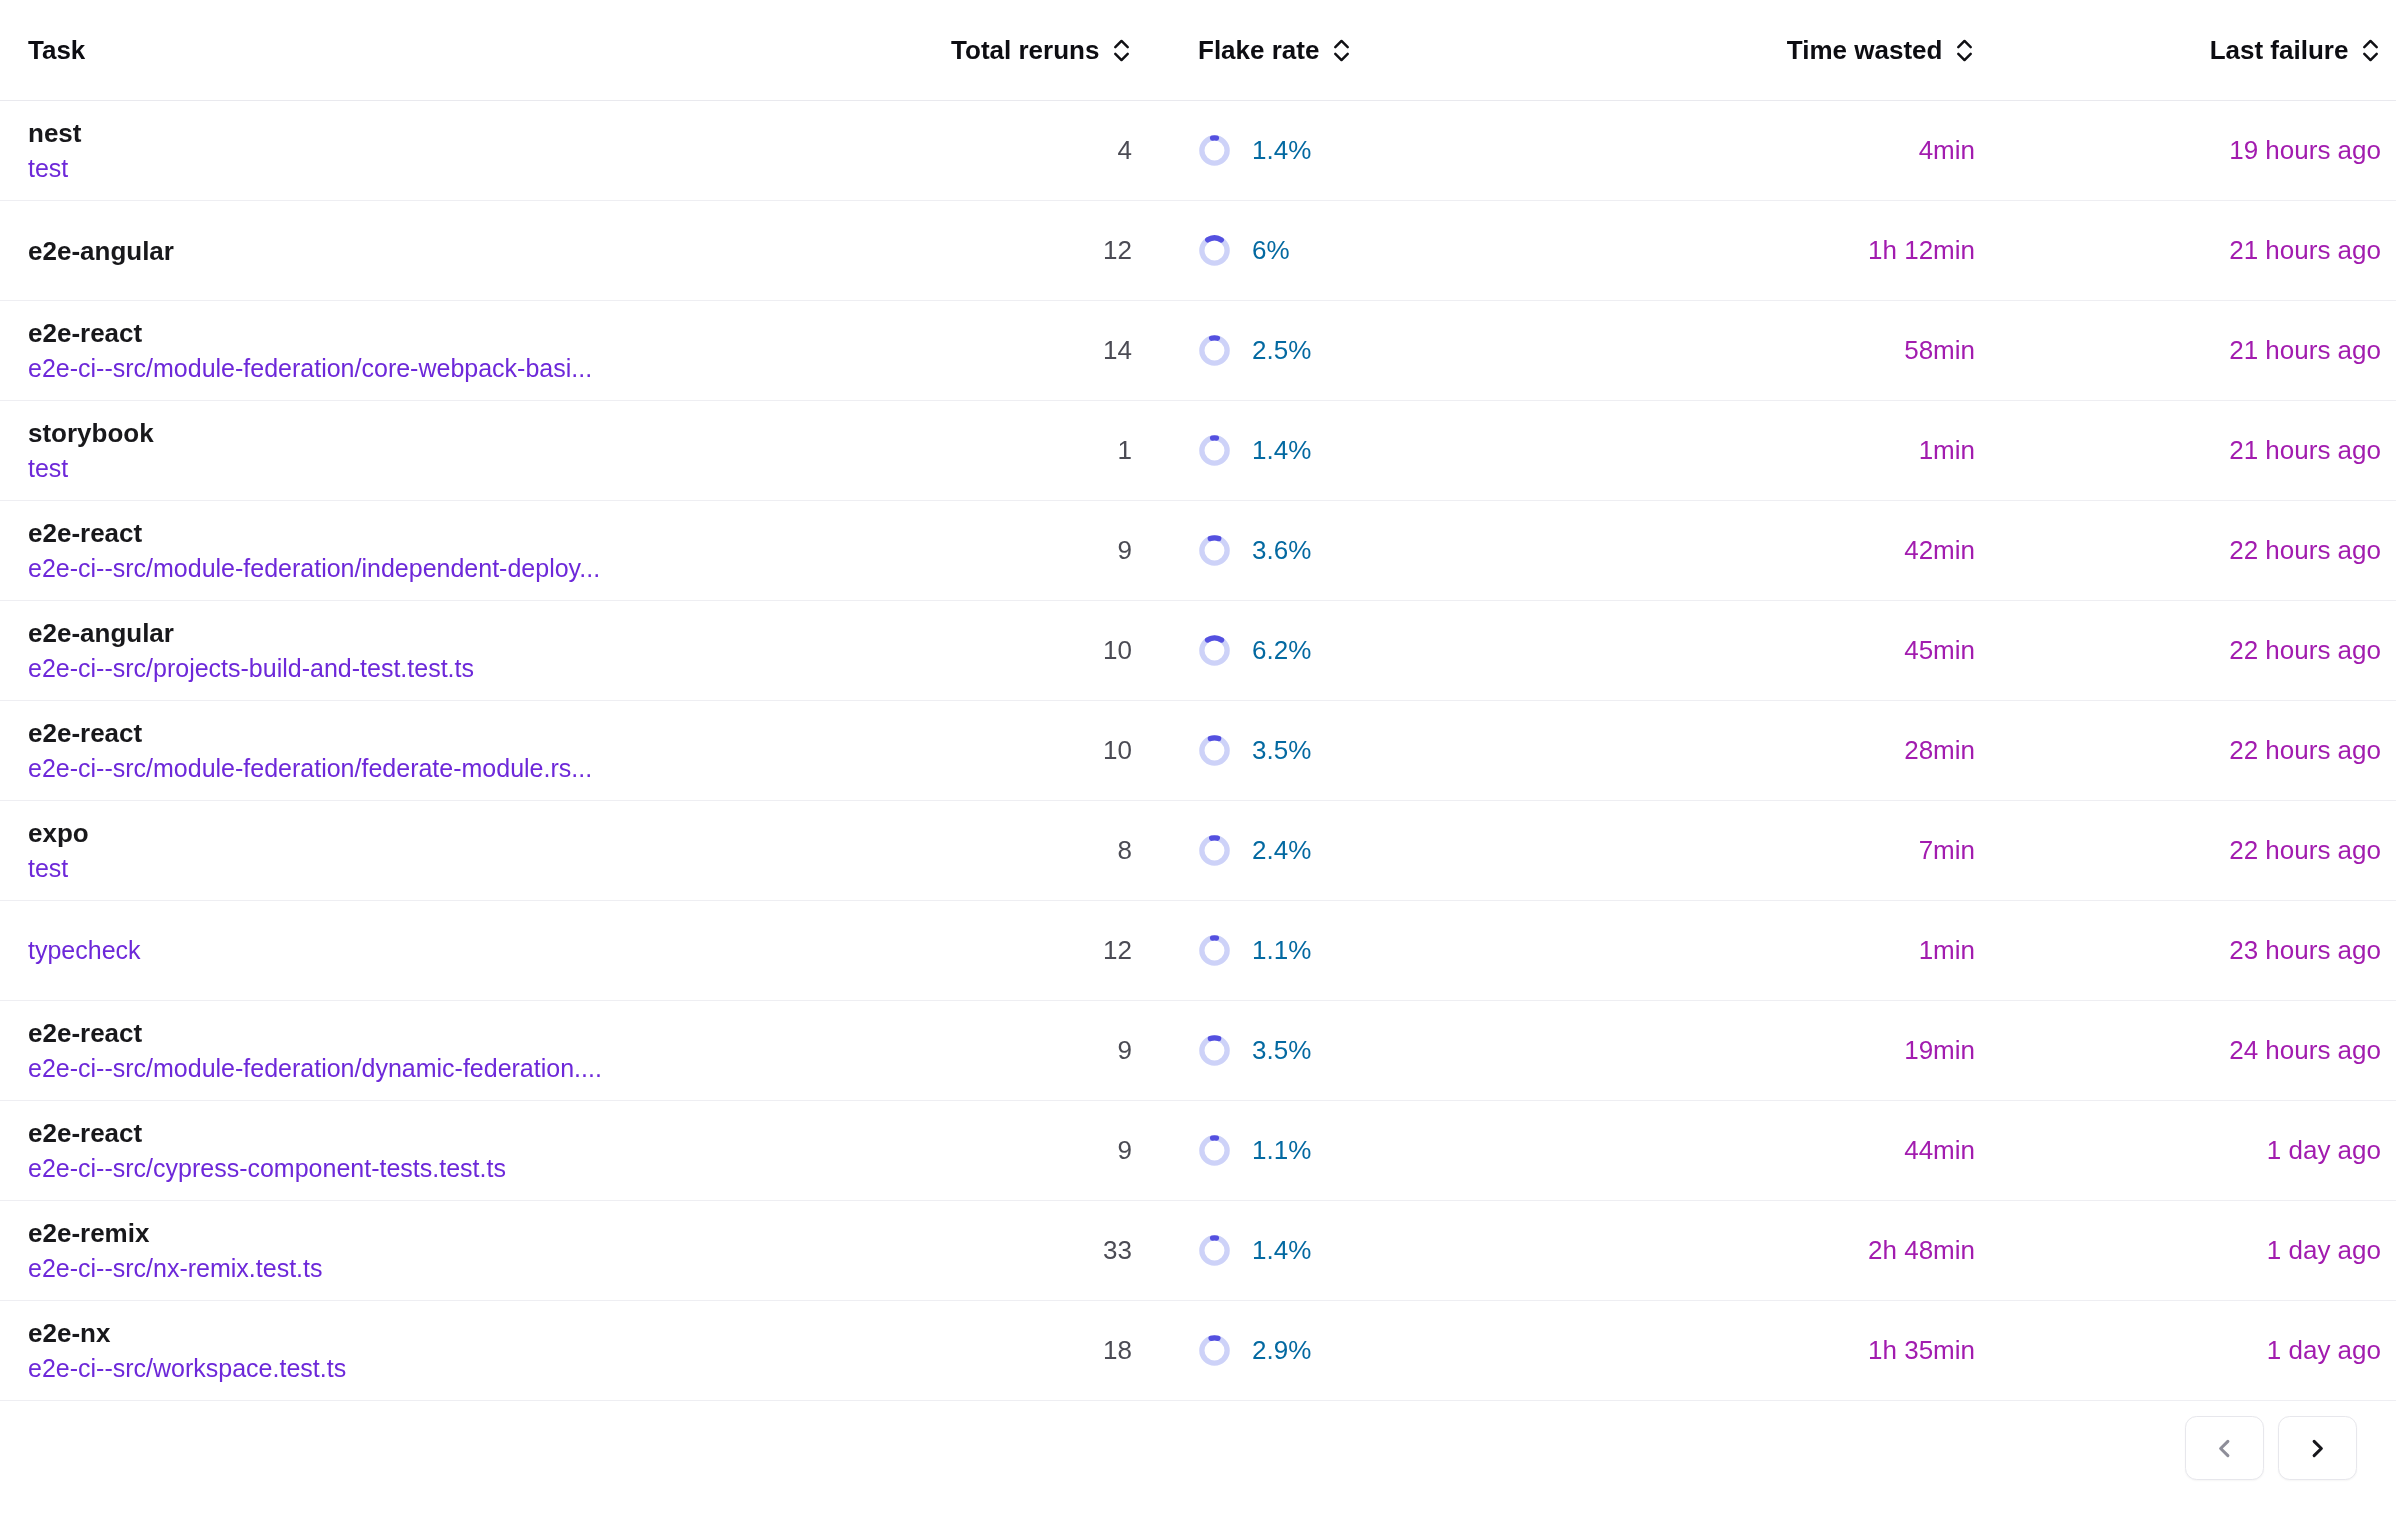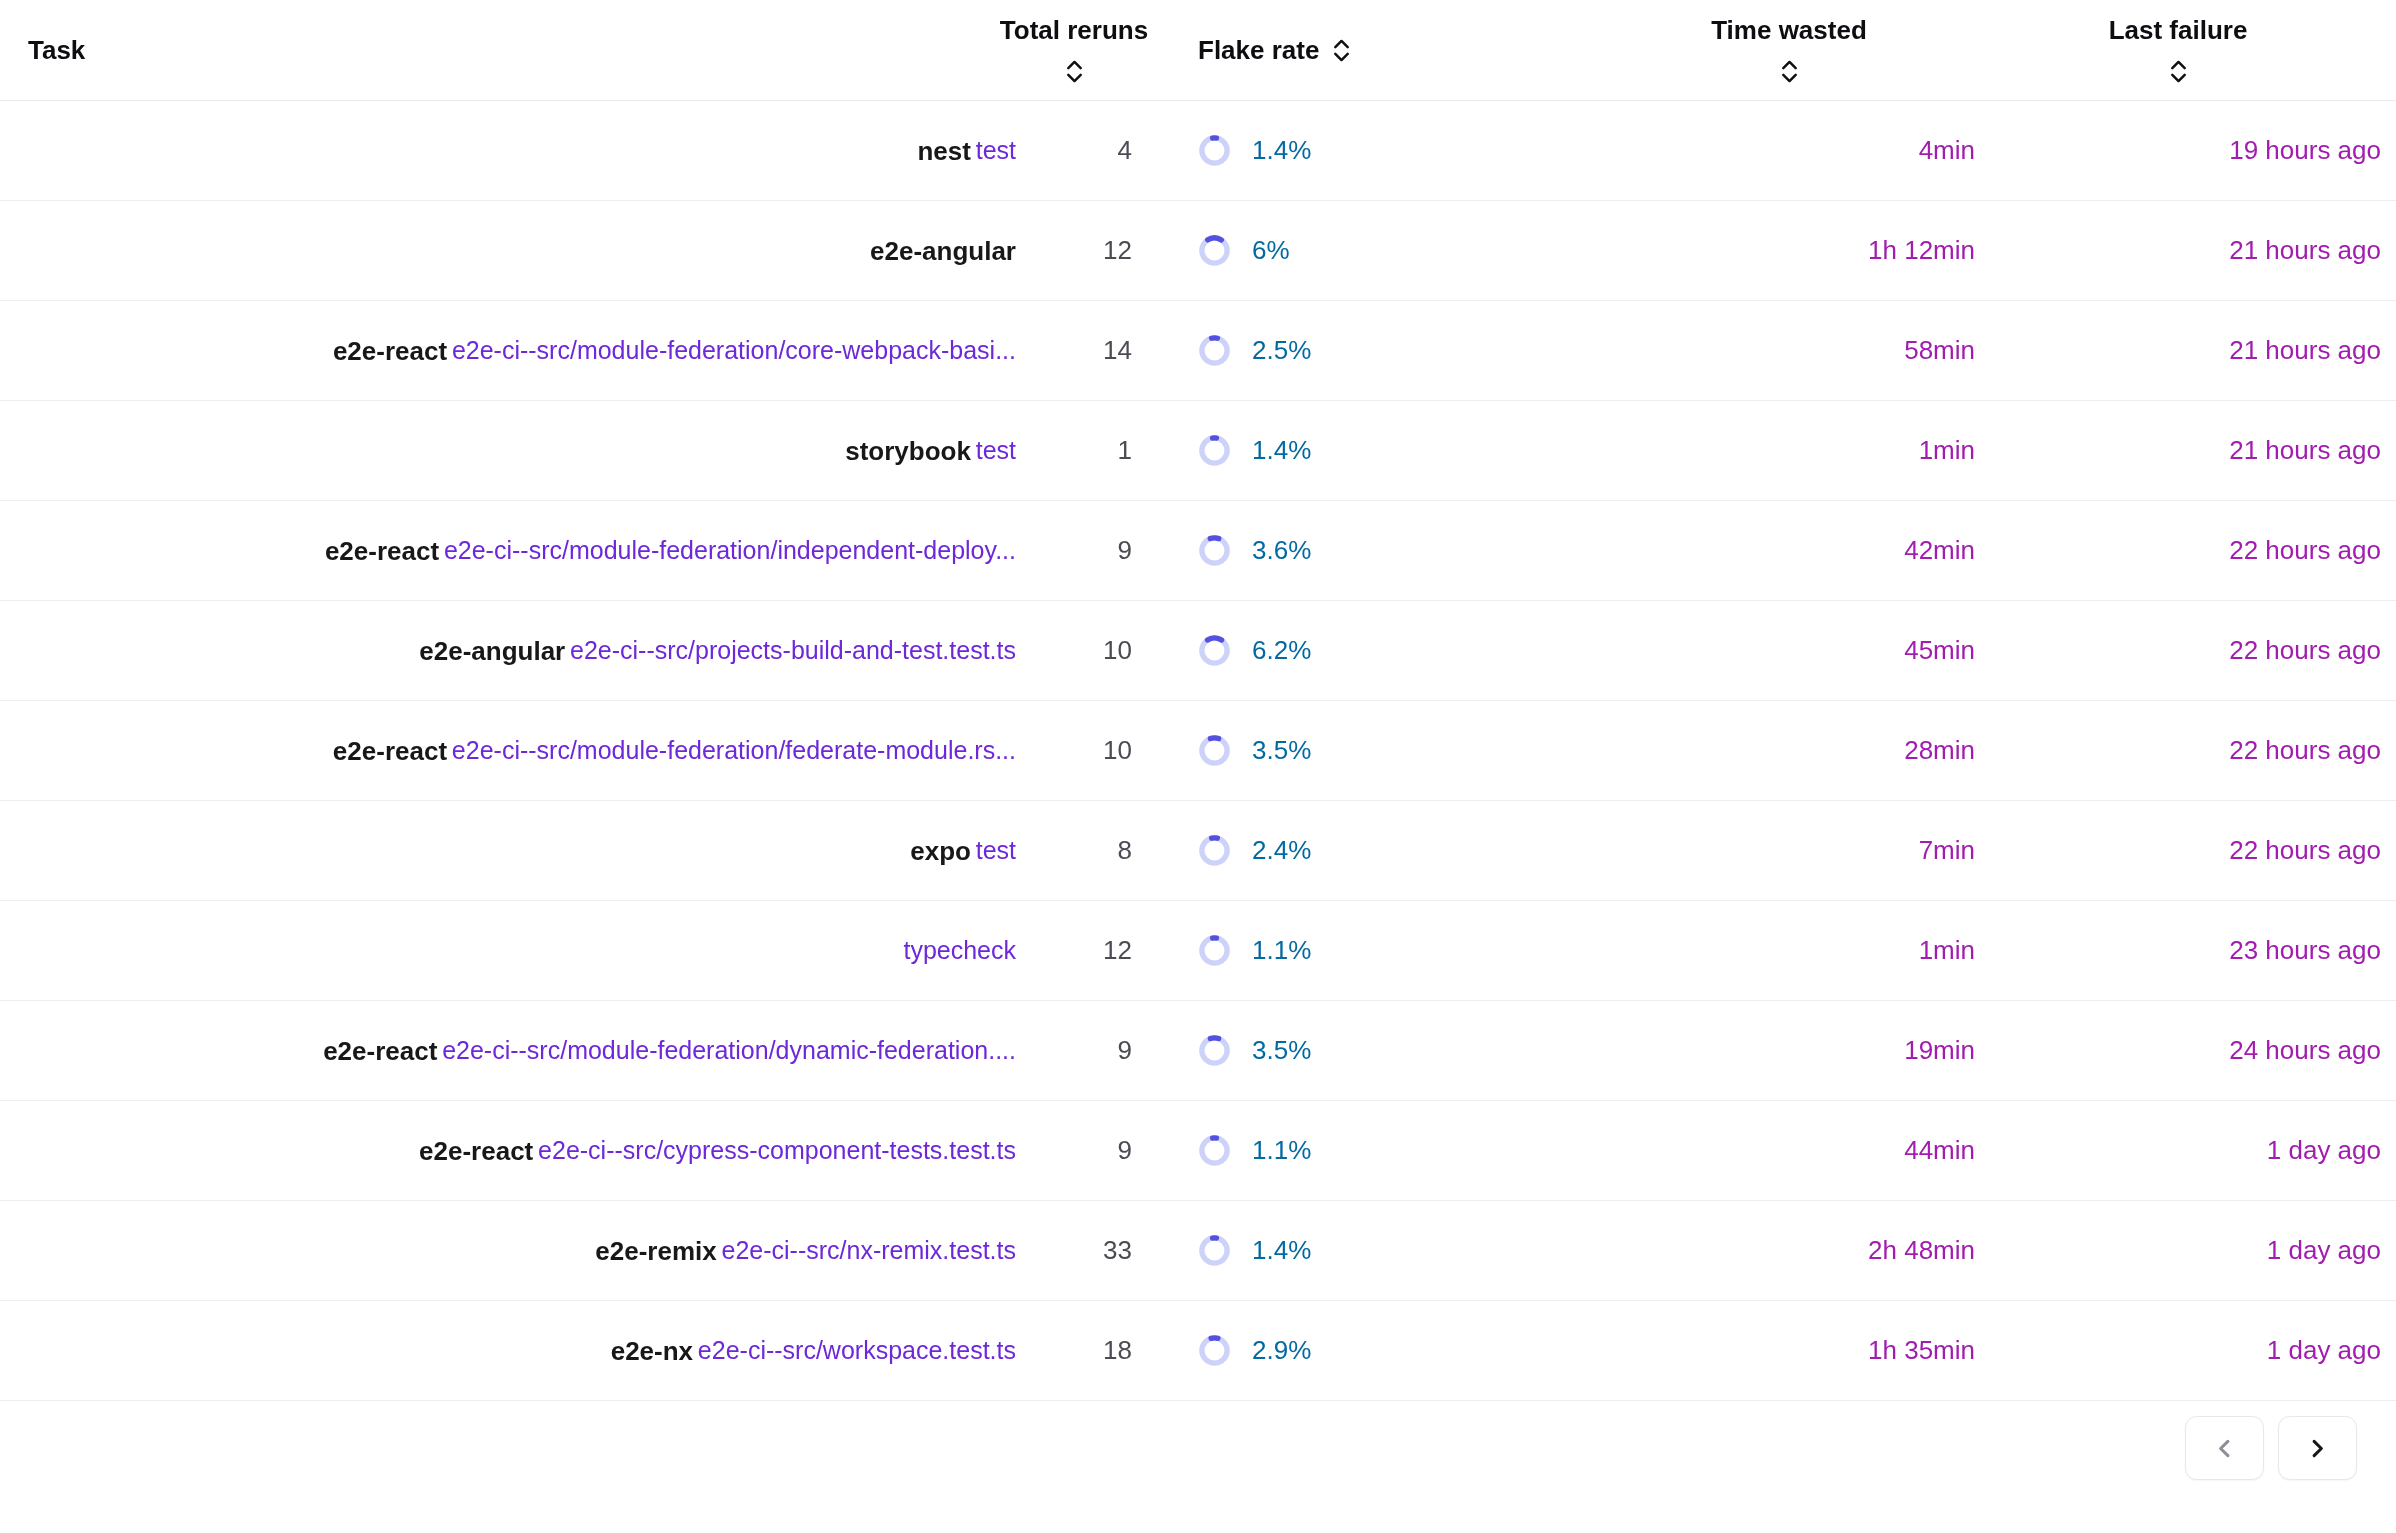--- a/index.html
+++ b/index.html
@@ -24,30 +24,30 @@
   }
   .th {
     font-size: 26px;
     font-weight: 700;
     color: #0d0d12;
     display: flex;
     align-items: center;
     gap: 11.6px;
     white-space: nowrap;
   }
-  .th.right { justify-content: flex-end; flex-direction: column; }
+  .th.right { justify-content: flex-end; }
   .th.flake { padding-left: 66px; justify-content: flex-start; }
   .sort-icon { width: 21px; height: 27px; flex: 0 0 auto; }
   .sort-icon path { stroke: #101014; stroke-width: 2.6; fill: none; stroke-linecap: round; stroke-linejoin: round; }
   
   .row {
     height: 100px;
     border-bottom: 1px solid #eeeef2;
   }
-  .task-cell { display: flex; flex-direction: row; justify-content: flex-end; gap: 4.8px; min-width: 0; }
+  .task-cell { display: flex; flex-direction: column; justify-content: center; gap: 4.8px; min-width: 0; }
   .task-title {
     font-size: 26px;
     font-weight: 700;
     color: #18181b;
     line-height: 32px;
     white-space: nowrap;
   }
   .task-target {
     font-size: 25px;
     font-weight: 400;

